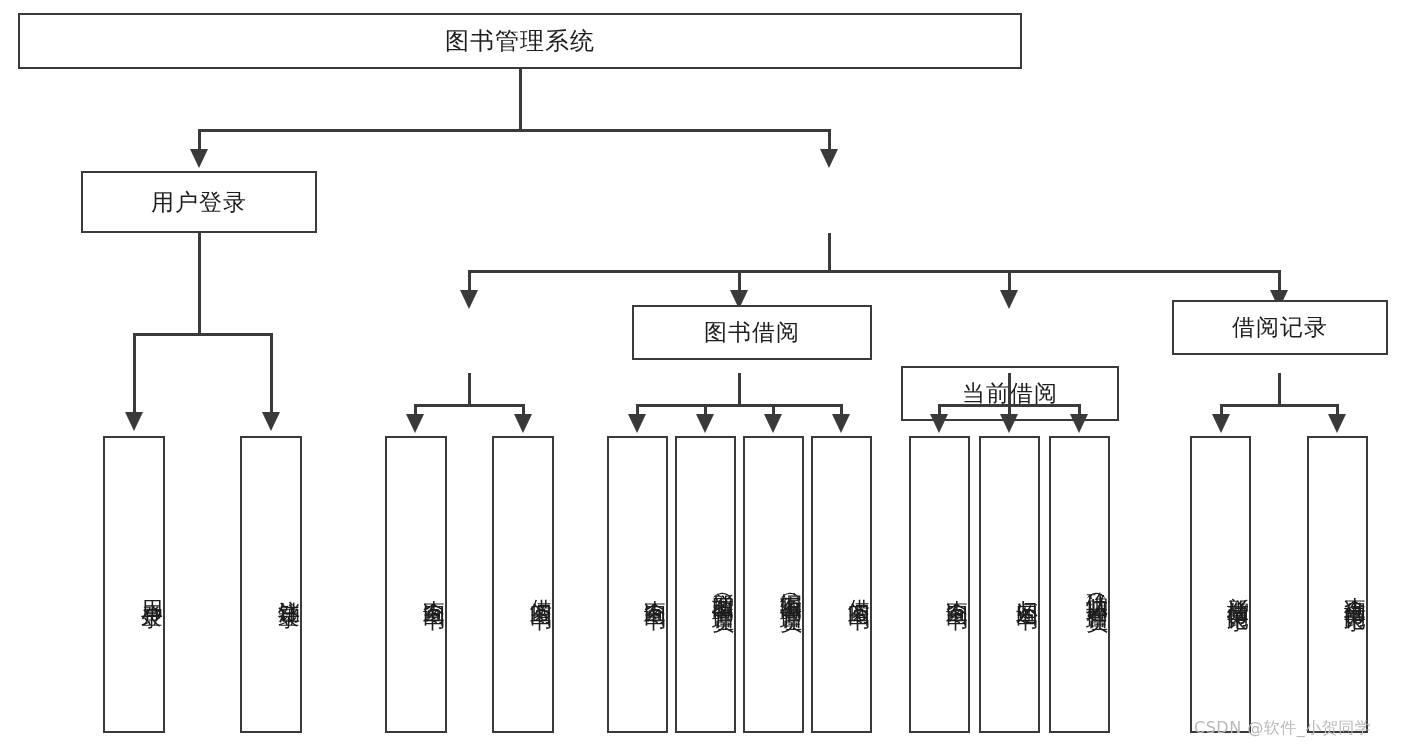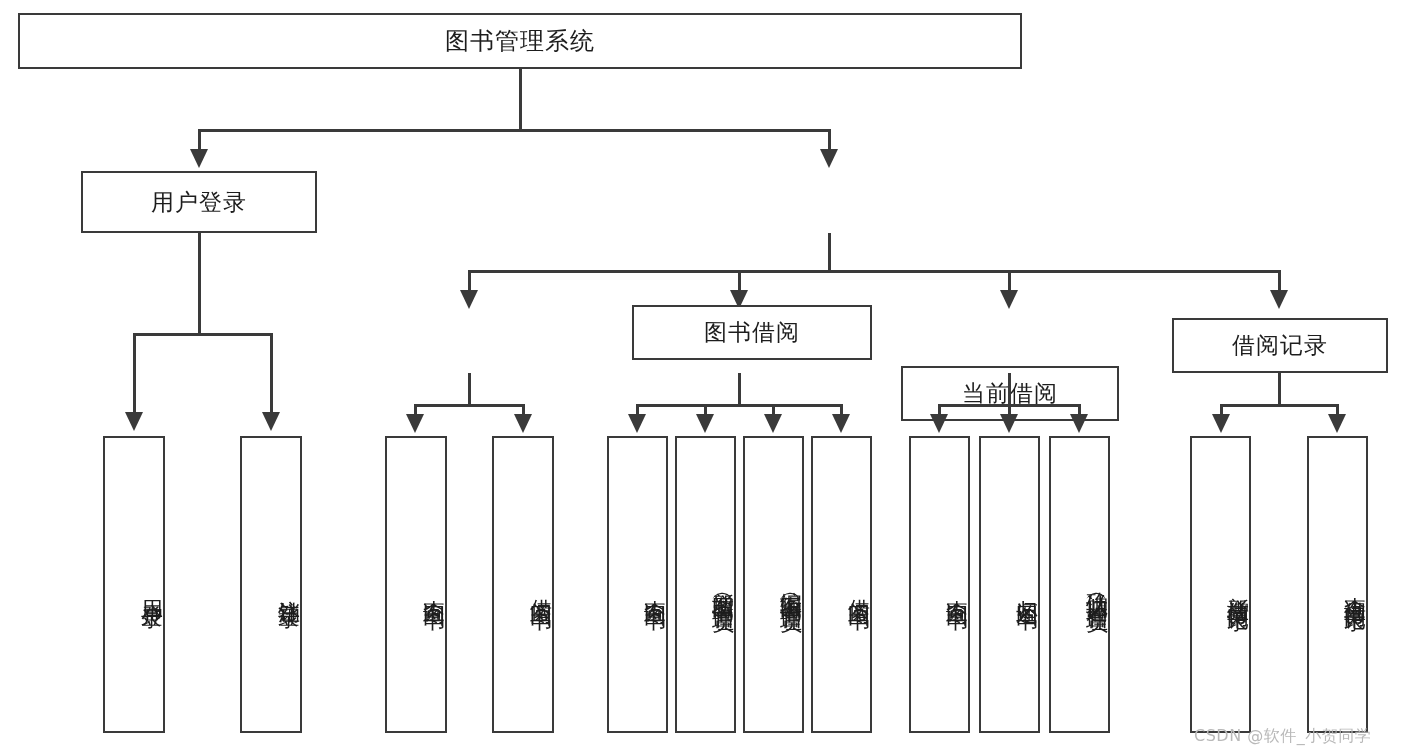--- a/index.html
+++ b/index.html
@@ -102,21 +102,21 @@
   <div class="arrow" style="left:460px; top:290px;"></div>
   <div class="line vline" style="left:738px; top:270px; width:3px; height:24px;"></div>
   <div class="arrow" style="left:730px; top:290px;"></div>
   <div class="line vline" style="left:1008px; top:270px; width:3px; height:24px;"></div>
   <div class="arrow" style="left:1000px; top:290px;"></div>
   <div class="line vline" style="left:1278px; top:270px; width:3px; height:24px;"></div>
   <div class="arrow" style="left:1270px; top:290px;"></div>
 
   <div class="box horiz" style="left:632px; top:305px; width:240px; height:55px;">图书借阅</div>
   <div class="box horiz" style="left:901px; top:318px; width:218px; height:55px;margin-top:48px;">当前借阅</div>
-  <div class="box horiz" style="left:1172px; top:318px; width:216px; height:55px;">借阅记录</div>
+  <div class="box horiz" style="left:1172px; top:300px; width:216px; height:55px;">借阅记录</div>
 
   <div class="line vline" style="left:468px; top:373px; width:3px; height:33px;"></div>
   <div class="line hline" style="left:414px; top:404px; width:111px; height:3px;"></div>
   <div class="line vline" style="left:414px; top:404px; width:3px; height:14px;"></div>
   <div class="arrow" style="left:406px; top:414px;"></div>
   <div class="line vline" style="left:522px; top:404px; width:3px; height:14px;"></div>
   <div class="arrow" style="left:514px; top:414px;"></div>
 
   <div class="line vline" style="left:738px; top:373px; width:3px; height:33px;"></div>
   <div class="line hline" style="left:636px; top:404px; width:207px; height:3px;"></div>
@@ -156,15 +156,15 @@
   <div class="box vert toptext" style="left:743px; top:436px; width:61px; height:297px;">编辑图书（管理员）</div>
   <div class="box vert" style="left:811px; top:436px; width:61px; height:297px;">借阅图书</div>
 
   <div class="box vert" style="left:909px; top:436px; width:61px; height:297px;">查询图书</div>
   <div class="box vert" style="left:979px; top:436px; width:61px; height:297px;">归还图书</div>
   <div class="box vert toptext" style="left:1049px; top:436px; width:61px; height:297px;">确认归还（管理员）</div>
 
   <div class="box vert" style="left:1190px; top:436px; width:61px; height:297px;">新增借阅记录</div>
   <div class="box vert" style="left:1307px; top:436px; width:61px; height:297px;">查询借阅记录</div>
 
-  <div class="watermark" style="left:1194px; top:718px;margin-top:8px;">CSDN @软件_小贺同学</div>
+  <div class="watermark" style="left:1194px; top:718px;">CSDN @软件_小贺同学</div>
 
 </div>
 
 </body></html>

